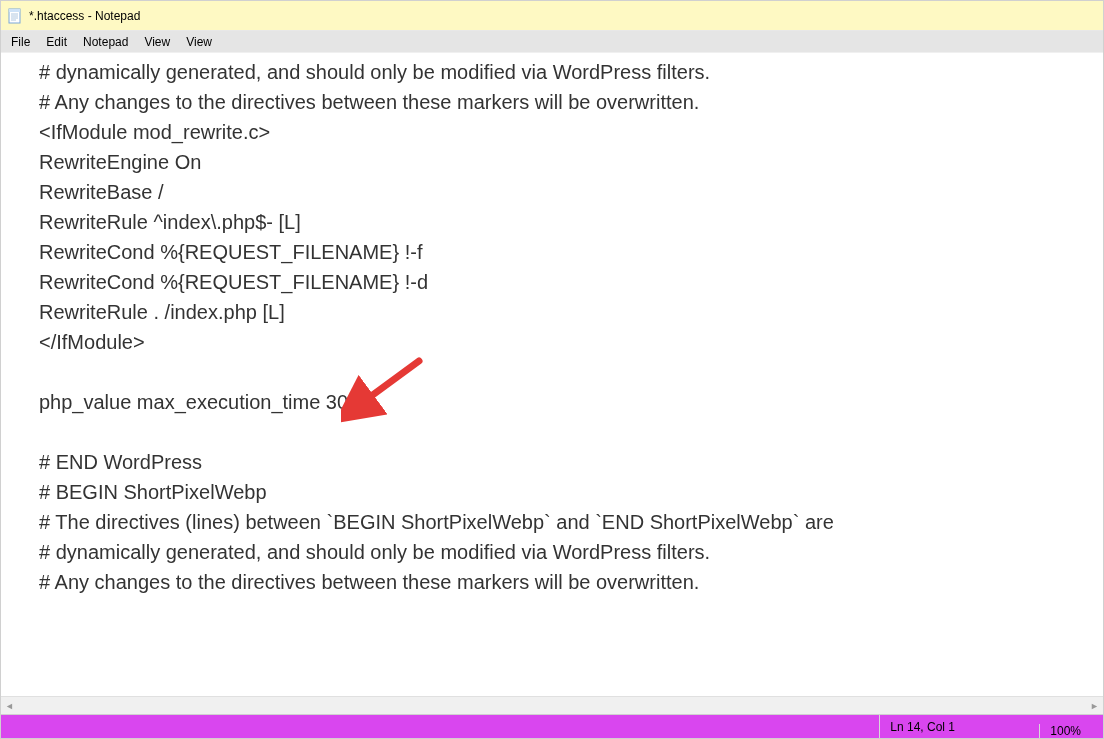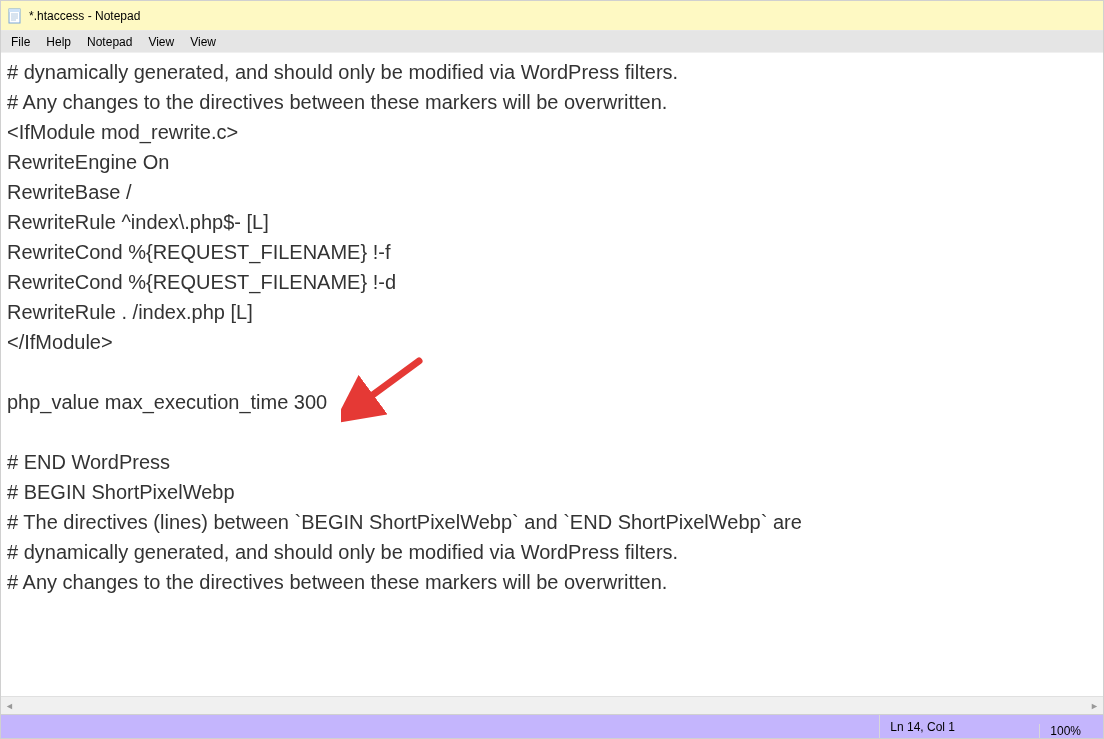--- a/index.html
+++ b/index.html
@@ -2,27 +2,27 @@
 <html><head>
 <meta charset="utf-8">
 <style>
   * { box-sizing: border-box; margin: 0; padding: 0; }
   html, body { width: 1104px; height: 739px; overflow: hidden; font-family: "Segoe UI", Tahoma, sans-serif; background: #fff; }
   .window { width: 1104px; height: 739px; display: flex; flex-direction: column; border: 1px solid #d0d0d0; }
   .titlebar { height: 30px; display: flex; align-items: center; padding: 0 6px; background: #fef9c3; border-bottom: 1px solid #e8e8e8; font-size: 12px; color: #000; }
   .titlebar .icon { width: 16px; height: 16px; margin-right: 6px; display: flex; align-items: center; justify-content: center; }
   .menubar { height: 22px; display: flex; align-items: center; padding: 0 2px; background: #e5e5e5; border-bottom: 1px solid #f0f0f0; font-size: 12px; }
   .menubar .menu-item { padding: 2px 8px; cursor: default; }
-  .editor { flex: 1; position: relative; overflow: hidden; background: #fff; }
+  .editor { flex: 1; position: relative; overflow: hidden; background: #fff; padding-left: 32px; }
   .editor-text { white-space: pre; font-family: "Segoe UI", Tahoma, sans-serif; font-size: 20px; line-height: 30px; color: #333; padding: 4px 6px; outline: none; border: none; resize: none; width: 100%; height: 100%; }
   .arrow { position: absolute; left: 340px; top: 298px; pointer-events: none; }
   .h-scroll { height: 18px; background: #f0f0f0; border-top: 1px solid #e0e0e0; display: flex; align-items: center; }
   .h-scroll .s-btn { width: 17px; height: 17px; display: flex; align-items: center; justify-content: center; color: #999; font-size: 9px; }
   .h-scroll .s-track { flex: 1; }
-  .statusbar { height: 24px; background: #c4b5fd; border-top: 1px solid #d0d0d0; display: flex; align-items: stretch; font-size: 12px; color: #000; }
+  .statusbar { height: 24px; background: #d946ef; border-top: 1px solid #d0d0d0; display: flex; align-items: stretch; font-size: 12px; color: #000; }
   .statusbar .flex-spacer { flex: 1; }
   .statusbar .cell { padding: 0 10px; display: flex; align-items: center; border-left: 1px solid #d8d8d8; min-width: 50px; }
   .statusbar .cell.pos { min-width: 160px; }
   .statusbar .cell.zoom { min-width: 50px; justify-content: flex-end; padding-right: 22px; margin-top: 9px; }
 </style>
 </head>
 <body>
 
 <div class="window">
 
@@ -35,21 +35,21 @@
         <line x1="4" y1="8" x2="11" y2="8" stroke="#b0c8e0" stroke-width="1"></line>
         <line x1="4" y1="10" x2="11" y2="10" stroke="#b0c8e0" stroke-width="1"></line>
         <line x1="4" y1="12" x2="9" y2="12" stroke="#b0c8e0" stroke-width="1"></line>
       </svg>
     </span>
     <span>*.htaccess - Notepad</span>
   </div>
 
   <div class="menubar">
     <span class="menu-item">File</span>
-    <span class="menu-item">Help</span>
+    <span class="menu-item">Edit</span>
     <span class="menu-item">Notepad</span>
     <span class="menu-item">View</span>
     <span class="menu-item">View</span>
   </div>
 
   <div class="editor">
     <div class="editor-text"># dynamically generated, and should only be modified via WordPress filters.
 # Any changes to the directives between these markers will be overwritten.
 &lt;IfModule mod_rewrite.c&gt;
 RewriteEngine On

